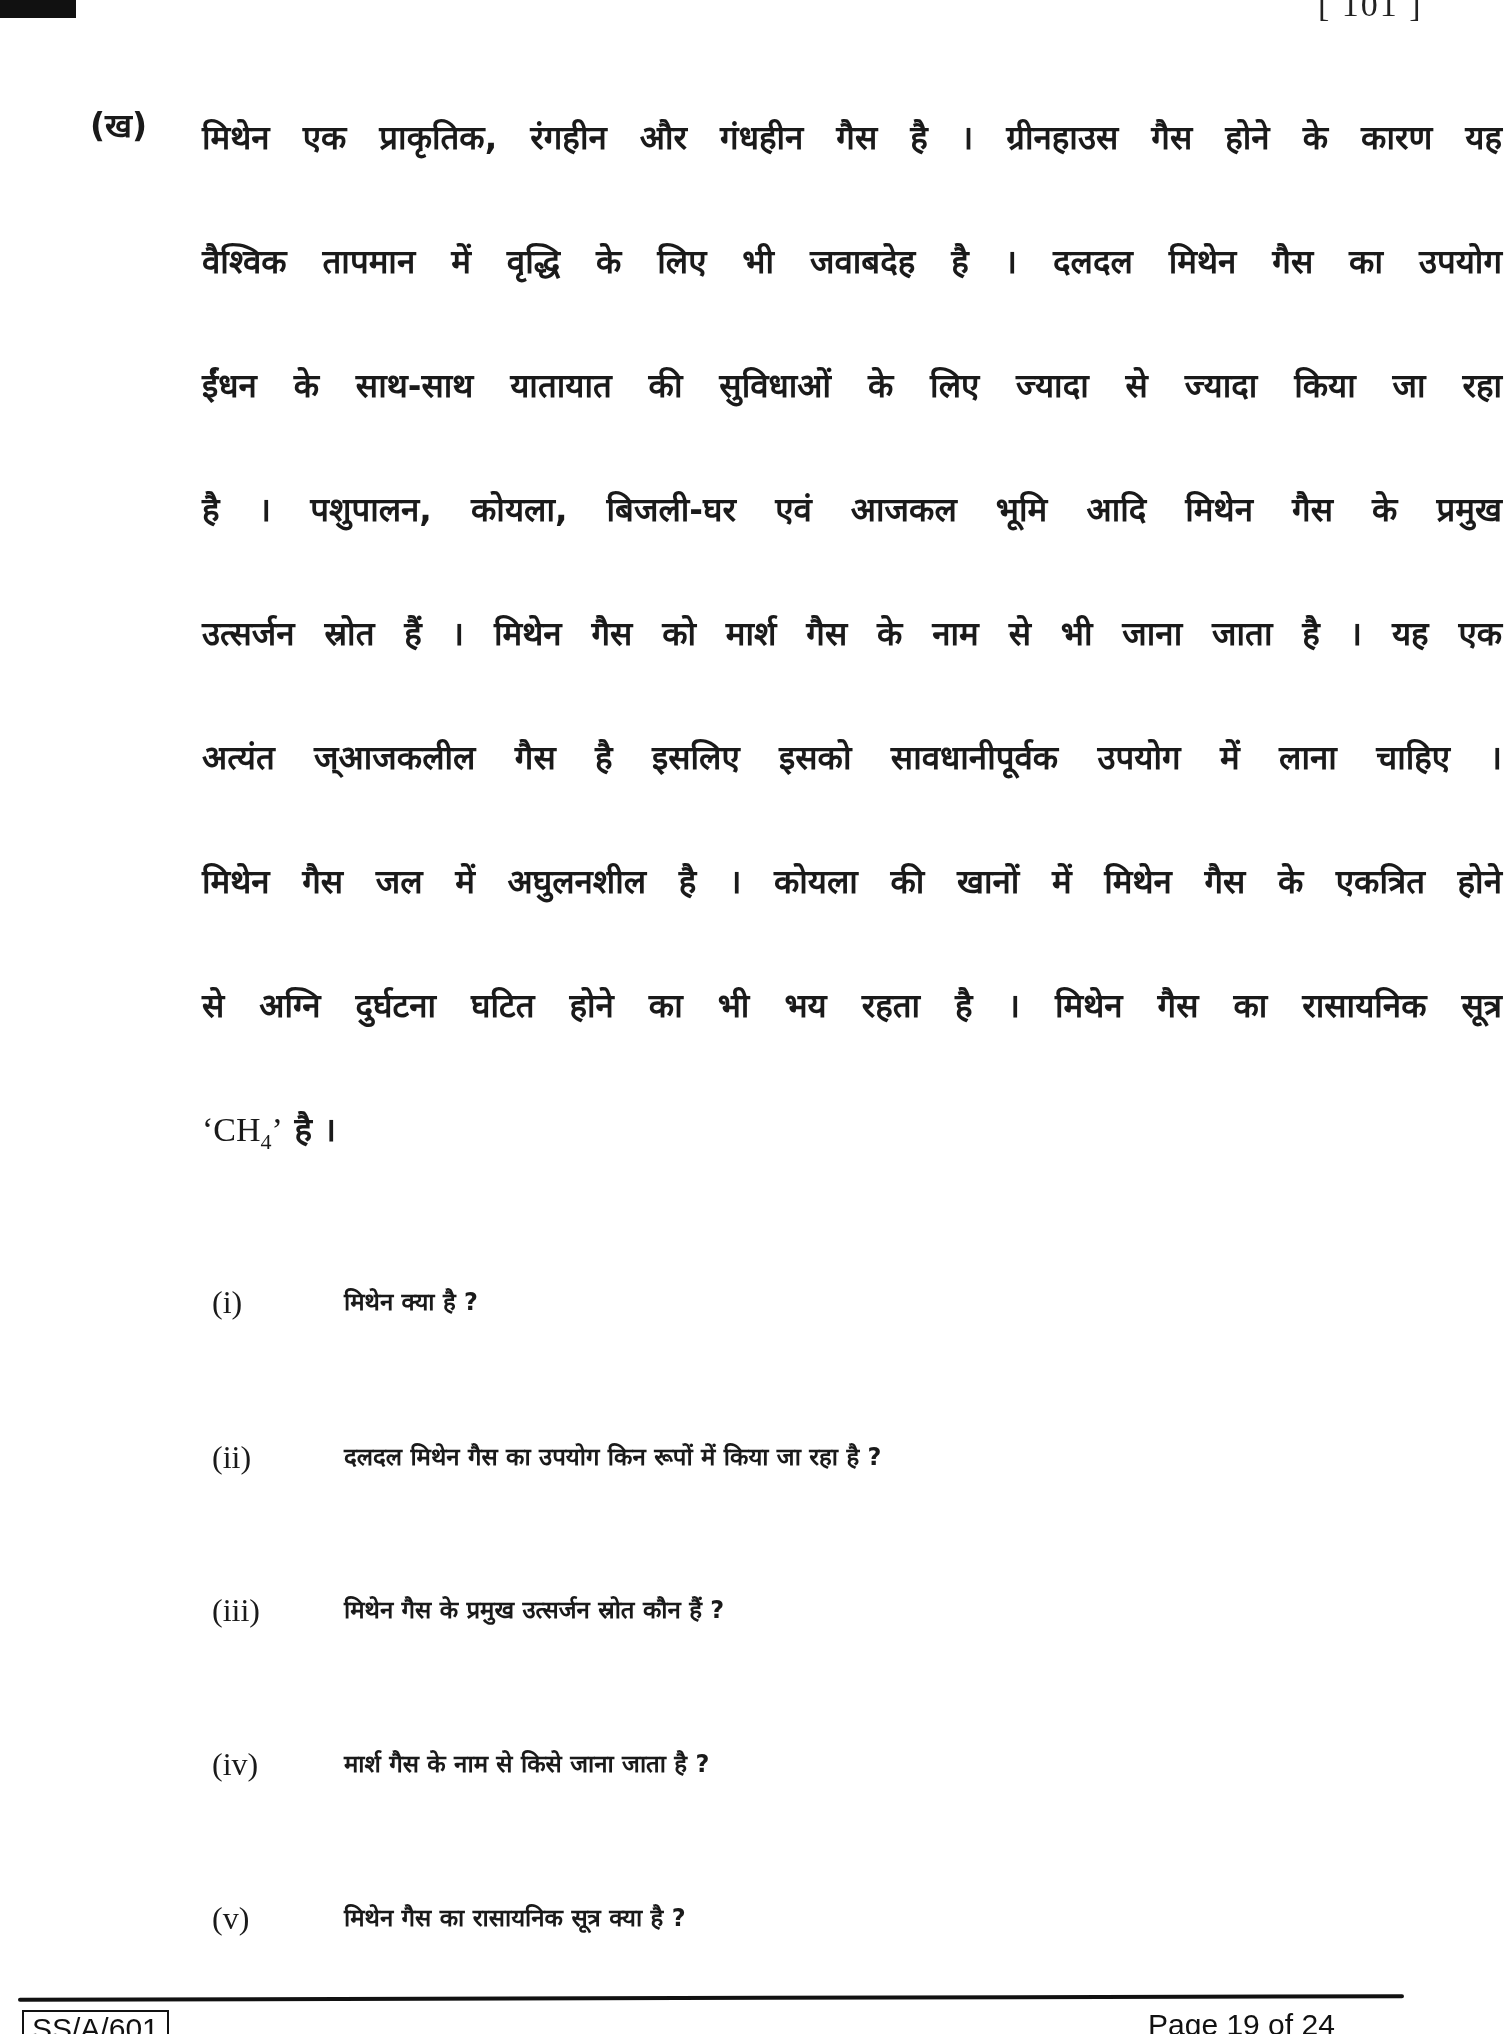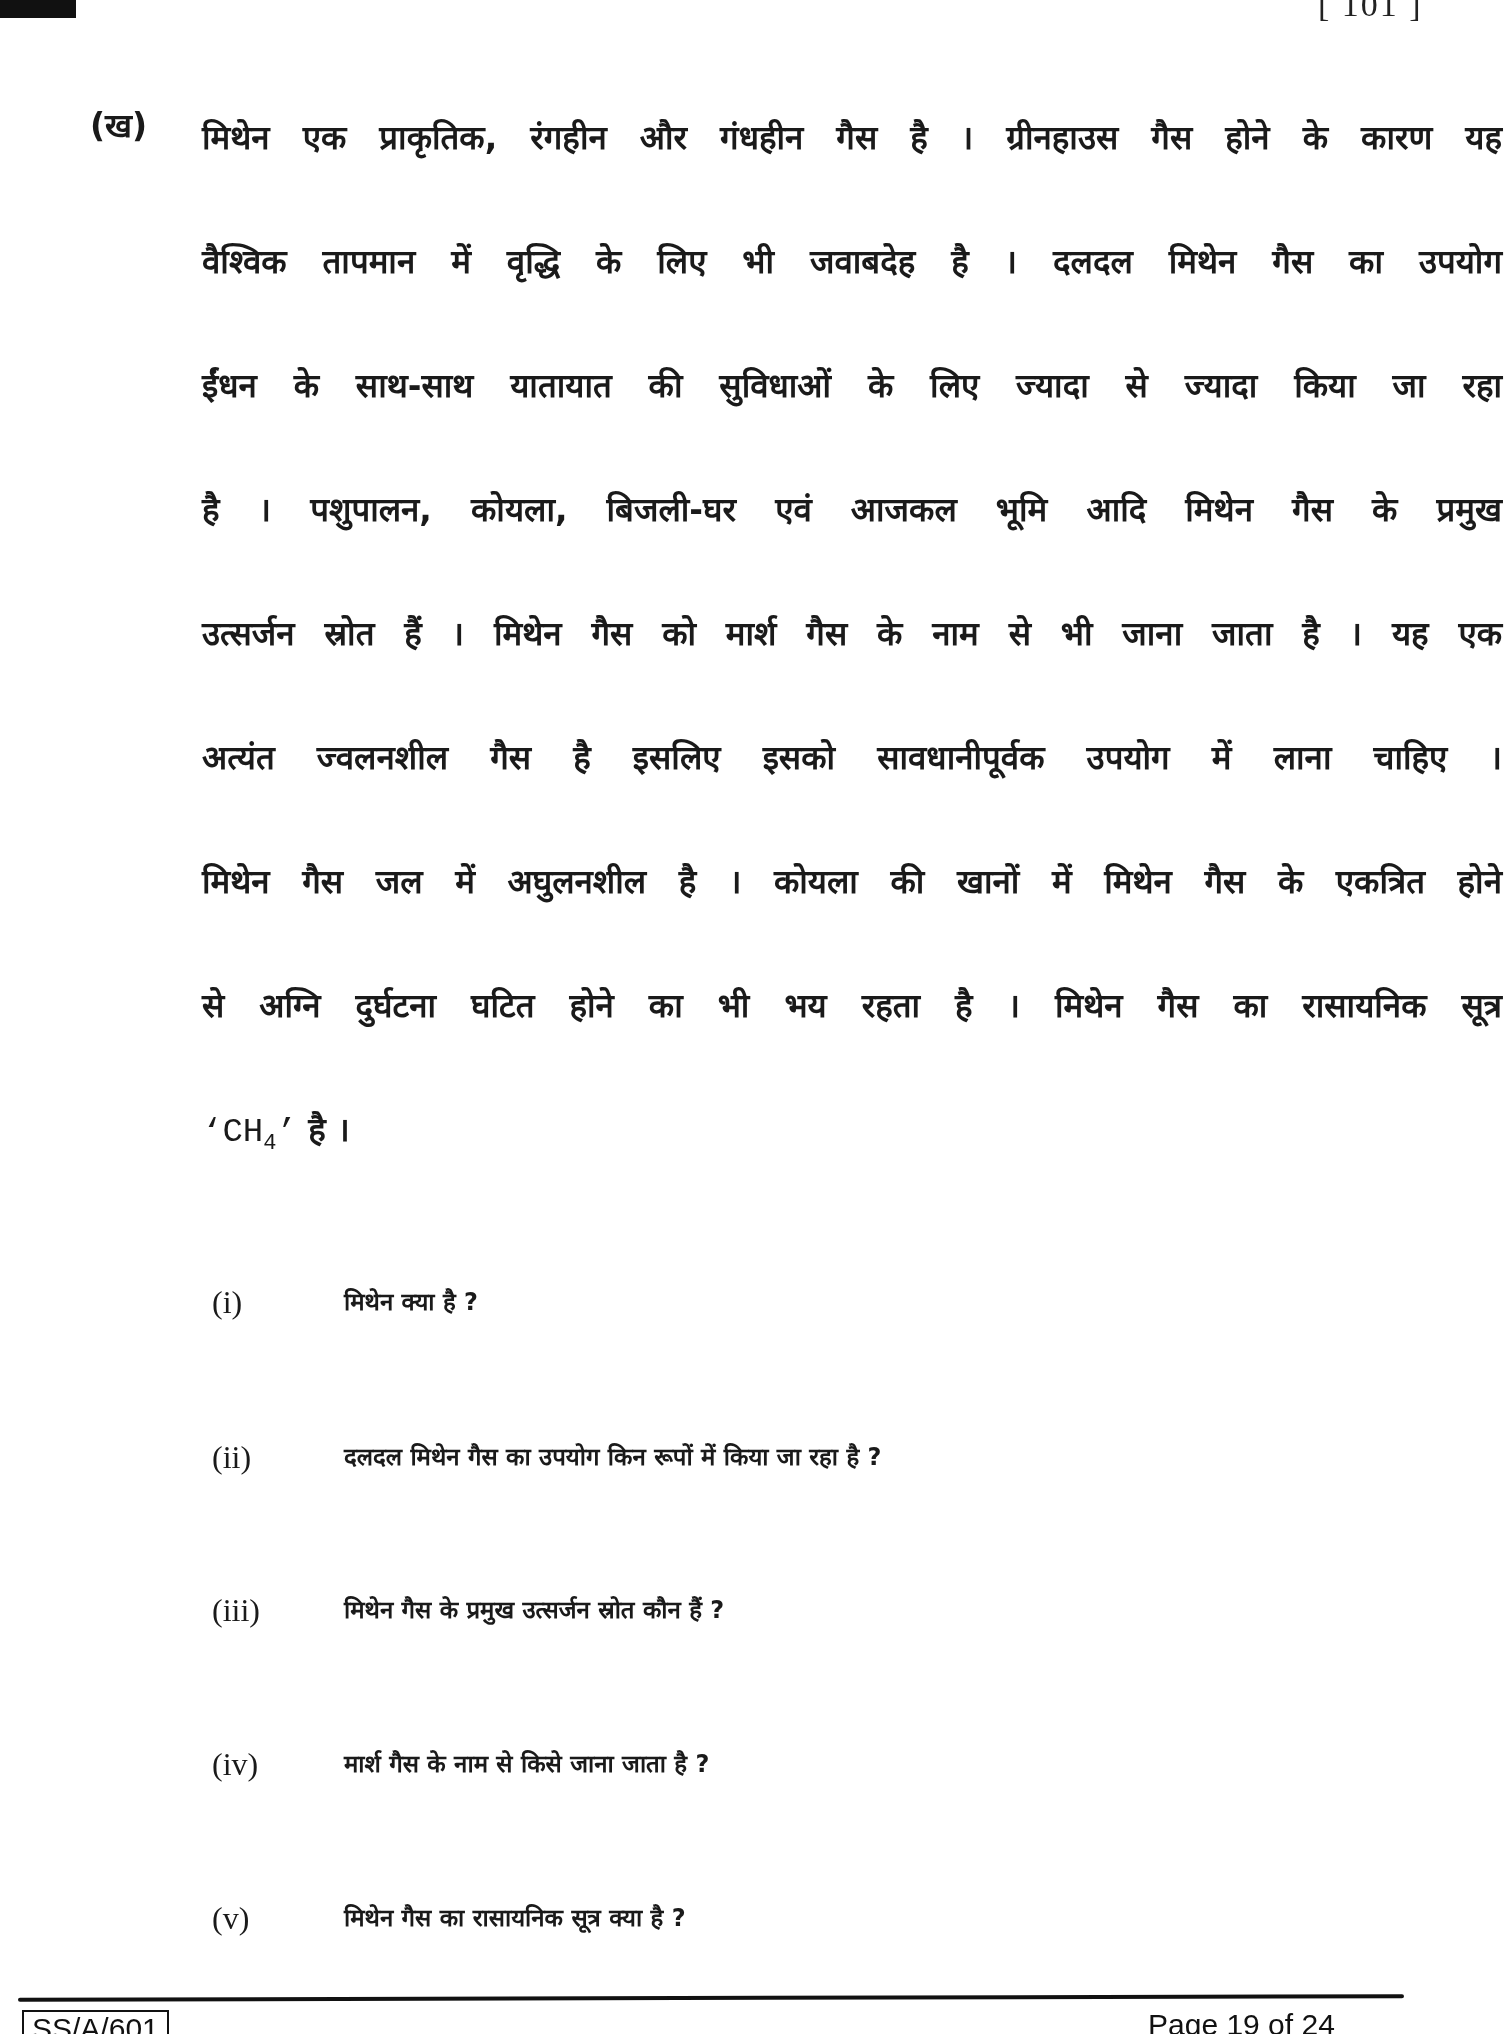--- a/index.html
+++ b/index.html
@@ -63,21 +63,21 @@
     text-align: justify;
     text-align-last: justify;
     font-size: 33px;
     font-weight: bold;
     line-height: 60px;
   }
   .line-text.last {
     text-align-last: left;
   }
   .formula {
-    font-family: Liberation Mono, monospace;
+    font-family: Liberation Serif, serif;
     font-weight: normal;
     font-size: 34px;
   }
   .formula sub {
     font-size: 22px;
     vertical-align: -8px;
   }
   .question {
     position: absolute;
     left: 212px;
@@ -148,21 +148,21 @@
   <div class="passage-line" style="top:248px;">
     <span class="line-text">ईंधन के साथ-साथ यातायात की सुविधाओं के लिए ज्यादा से ज्यादा किया जा रहा</span>
   </div>
   <div class="passage-line" style="top:372px;">
     <span class="line-text">है । पशुपालन, कोयला, बिजली-घर एवं आजकल भूमि आदि मिथेन गैस के प्रमुख</span>
   </div>
   <div class="passage-line" style="top:496px;">
     <span class="line-text">उत्सर्जन स्रोत हैं । मिथेन गैस को मार्श गैस के नाम से भी जाना जाता है । यह एक</span>
   </div>
   <div class="passage-line" style="top:620px;">
-    <span class="line-text">अत्यंत ज्वलनशील गैस है इसलिए इसको सावधानीपूर्वक उपयोग में लाना चाहिए ।</span>
+    <span class="line-text">अत्यंत ज्आजकलील गैस है इसलिए इसको सावधानीपूर्वक उपयोग में लाना चाहिए ।</span>
   </div>
   <div class="passage-line" style="top:744px;">
     <span class="line-text">मिथेन गैस जल में अघुलनशील है । कोयला की खानों में मिथेन गैस के एकत्रित होने</span>
   </div>
   <div class="passage-line" style="top:868px;">
     <span class="line-text">से अग्नि दुर्घटना घटित होने का भी भय रहता है । मिथेन गैस का रासायनिक सूत्र</span>
   </div>
   <div class="passage-line" style="top:992px;">
     <span class="line-text last"><span class="formula"><span>‘CH</span><sub>4</sub><span>’</span></span><span> है ।</span></span>
   </div>

